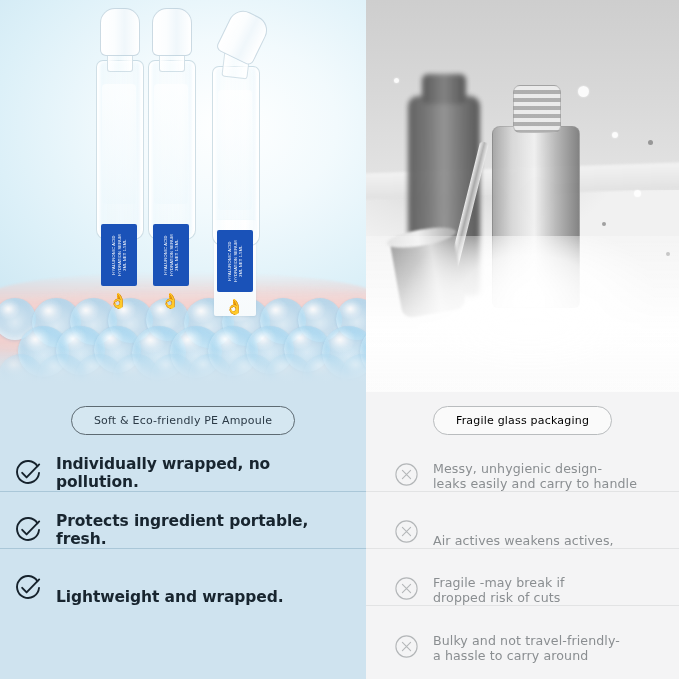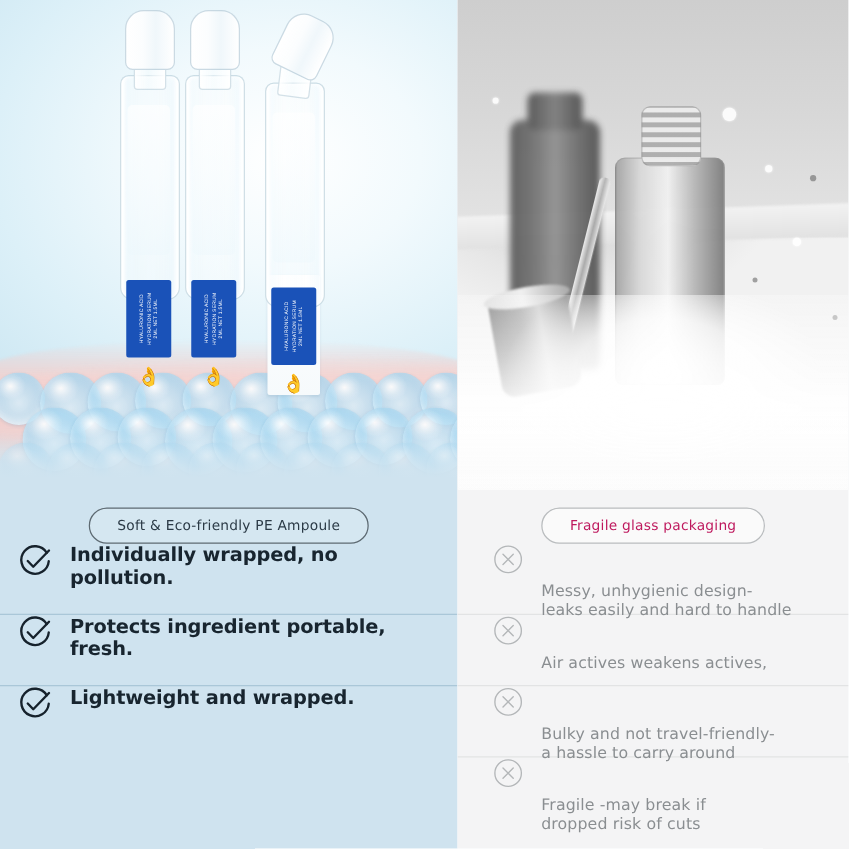--- a/index.html
+++ b/index.html
@@ -155,24 +155,24 @@
     box-shadow:0 0 2px rgba(255,255,255,.8);}
   .darkdrop{position:absolute;border-radius:50%;background:rgba(90,92,94,.55);}
 
   
   .content{position:absolute;left:0;top:392px;width:100%;}
   .pill{
     margin:14px auto 0;display:table;padding:7px 22px;border-radius:22px;
     font-size:11px;letter-spacing:.2px;white-space:nowrap;
   }
   .pill-left{border:1.3px solid #5d6a72;color:#2b3a46;background:rgba(255,255,255,.14);}
-  .pill-right{border:1.2px solid #b9bcbe;color:#be185d;background:rgba(255,255,255,.5);text-align:right;}
+  .pill-right{border:1.2px solid #b9bcbe;color:#000000;background:rgba(255,255,255,.5);text-align:right;}
 
   .list{margin:0;padding:0;list-style:none;}
-  .row{display:flex;align-items:flex-start;box-sizing:border-box;}
+  .row{display:flex;align-items:flex-end;box-sizing:border-box;}
   .row-left{height:57px;padding:0 16px 0 14px;border-bottom:1px solid rgba(163,194,212,.85);}
   .row-left:last-child{border-bottom:none;}
   .row-right{height:57px;padding:0 18px 0 28px;border-bottom:1px solid #e2e3e4;}
   .row-right:last-child{border-bottom:none;}
 
   .ic{flex:0 0 auto;margin-right:14px;display:block;}
   .txt-left{font-size:15.5px;font-weight:700;color:#18252f;line-height:18px;letter-spacing:-.1px;}
   .txt-right{font-size:12.6px;color:#8a8e91;line-height:15px;letter-spacing:.1px;margin-top:30px;}
   .txt-right .l2,.txt-left .l2{display:block;}
 </style>
@@ -325,40 +325,40 @@
     </div>
 
     <div class="content">
       <div class="pill pill-right">Fragile glass packaging</div>
       <ul class="list" id="rightList">
           <li class="row row-right">
             <span class="ic"><svg width="25" height="25" viewBox="0 0 25 25" fill="none">
                 <circle cx="12.5" cy="12.5" r="10.6" stroke="#b4b7b9" stroke-width="1.1" fill="none"></circle>
                 <path d="M8.4 8.4 L16.6 16.6 M16.6 8.4 L8.4 16.6" stroke="#b4b7b9" stroke-width="1.1" stroke-linecap="round"></path>
               </svg></span>
-            <span class="txt-right"><span>Messy, unhygienic design-</span><span class="l2">leaks easily and hard to handle</span></span>
+            <span class="txt-right"><span>Messy, unhygienic design-</span><span class="l2">leaks easily and carry to handle</span></span>
           </li>
           <li class="row row-right">
             <span class="ic"><svg width="25" height="25" viewBox="0 0 25 25" fill="none">
                 <circle cx="12.5" cy="12.5" r="10.6" stroke="#b4b7b9" stroke-width="1.1" fill="none"></circle>
                 <path d="M8.4 8.4 L16.6 16.6 M16.6 8.4 L8.4 16.6" stroke="#b4b7b9" stroke-width="1.1" stroke-linecap="round"></path>
               </svg></span>
             <span class="txt-right"><span>Air actives weakens actives,</span></span>
           </li>
           <li class="row row-right">
             <span class="ic"><svg width="25" height="25" viewBox="0 0 25 25" fill="none">
                 <circle cx="12.5" cy="12.5" r="10.6" stroke="#b4b7b9" stroke-width="1.1" fill="none"></circle>
                 <path d="M8.4 8.4 L16.6 16.6 M16.6 8.4 L8.4 16.6" stroke="#b4b7b9" stroke-width="1.1" stroke-linecap="round"></path>
               </svg></span>
-            <span class="txt-right"><span>Bulky and not travel-friendly-</span><span class="l2">a hassle to carry around</span></span>
+            <span class="txt-right"><span>Fragile -may break if</span><span class="l2">dropped risk of cuts</span></span>
           </li>
           <li class="row row-right">
             <span class="ic"><svg width="25" height="25" viewBox="0 0 25 25" fill="none">
                 <circle cx="12.5" cy="12.5" r="10.6" stroke="#b4b7b9" stroke-width="1.1" fill="none"></circle>
                 <path d="M8.4 8.4 L16.6 16.6 M16.6 8.4 L8.4 16.6" stroke="#b4b7b9" stroke-width="1.1" stroke-linecap="round"></path>
               </svg></span>
-            <span class="txt-right"><span>Fragile -may break if</span><span class="l2">dropped risk of cuts</span></span>
+            <span class="txt-right"><span>Bulky and not travel-friendly-</span><span class="l2">a hassle to carry around</span></span>
           </li>
         </ul>
     </div>
   </div>
 
 </div>
 
 </body></html>

